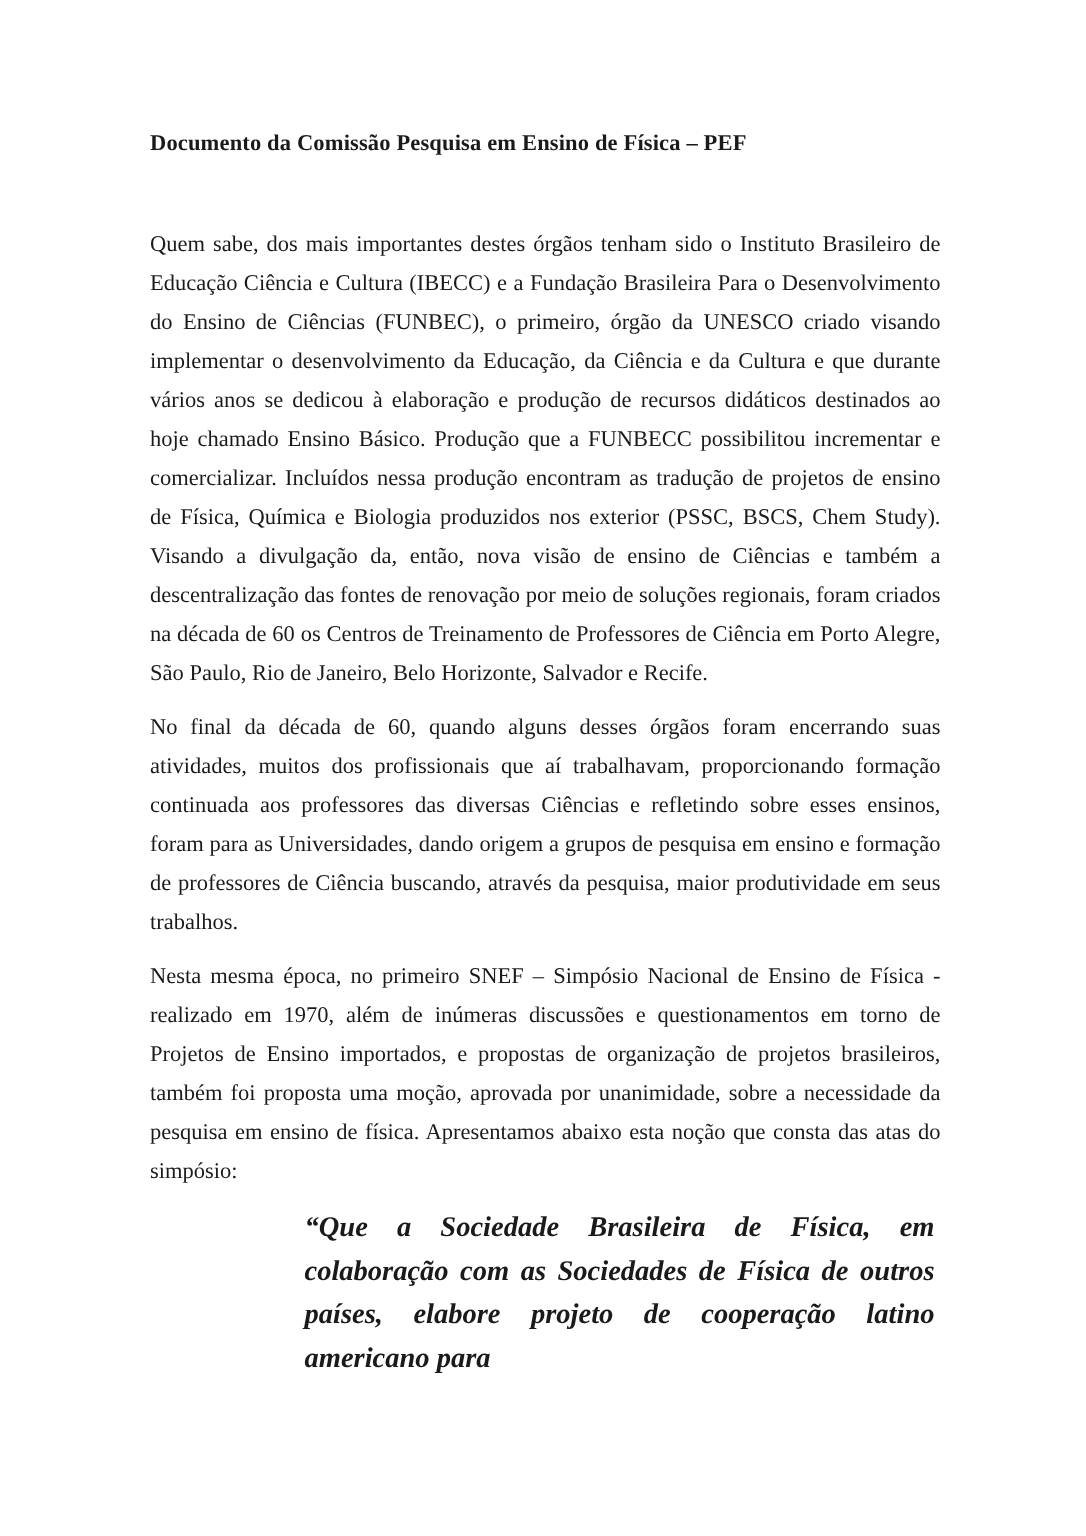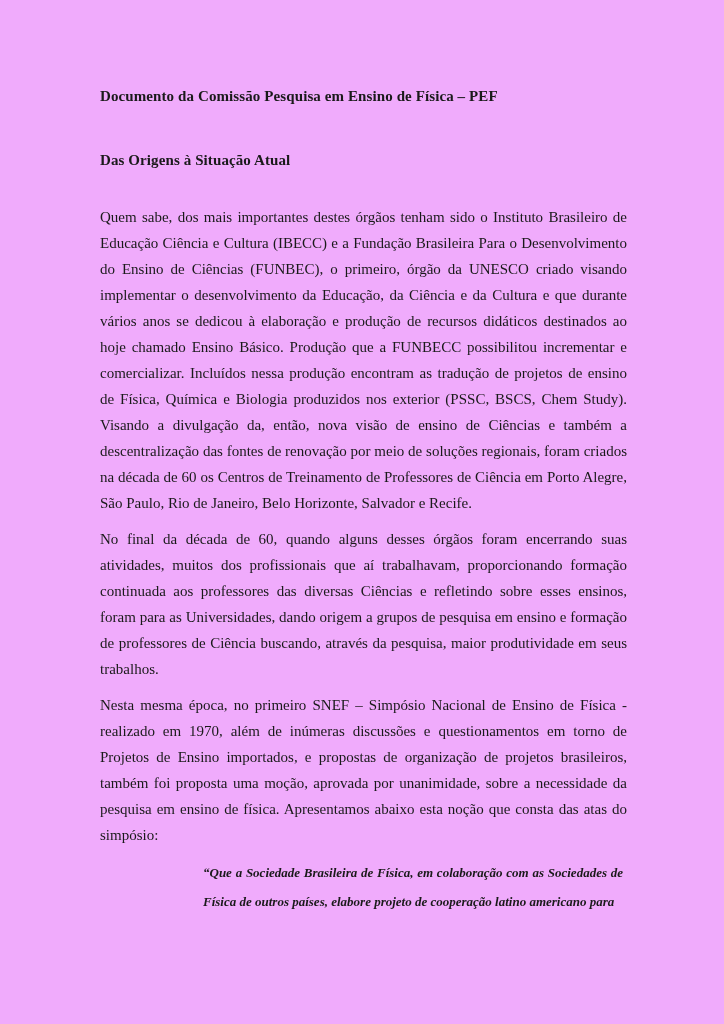--- a/index.html
+++ b/index.html
@@ -5,21 +5,21 @@
   html, body {
     margin: 0;
     padding: 0;
     background: #e9e9e9;
   }
   .page {
     position: relative;
     width: 724px;
     height: 1024px;
     margin: 0 auto;
-    background: #f0abfc;
+    background: #ffffff;
     overflow: hidden;
     font-family: "Liberation Serif", "DejaVu Serif", serif;
     color: #1a1a1a;
   }
   .content {
     position: absolute;
     left: 100px;
     top: 86px;
     width: 527px;
   }
@@ -37,37 +37,36 @@
     margin: 0 0 34px 0;
     letter-spacing: 0.1px;
   }
   .body-par {
     font-size: 15px;
     line-height: 26px;
     text-align: justify;
     margin: 0 0 10px 0;
   }
   .quote-block {
-    font-size: 13px;
+    font-size: 19px;
     font-style: italic;
     font-weight: bold;
     line-height: 29px;
     text-align: justify;
     margin: 8px 0 0 103px;
     width: 420px;
   }
 </style>
 </head>
 <body>
 
 <div class="page">
   <div class="content">
     <h1 class="doc-title">Documento da Comissão Pesquisa em Ensino de Física – PEF</h1>
 
-    <h2 class="section-heading">Das Origens à Situação Atual</h2>
 
 
     <p class="body-par">Quem sabe, dos mais importantes destes órgãos tenham sido o Instituto Brasileiro de Educação Ciência e Cultura (IBECC) e a Fundação Brasileira Para o Desenvolvimento do Ensino de Ciências (FUNBEC), o primeiro, órgão da UNESCO criado visando implementar o desenvolvimento da Educação, da Ciência e da Cultura e que durante vários anos se dedicou à elaboração e produção de recursos didáticos destinados ao hoje chamado Ensino Básico. Produção que a FUNBECC possibilitou incrementar e comercializar. Incluídos nessa produção encontram as tradução de projetos de ensino de Física, Química e Biologia produzidos nos exterior (PSSC, BSCS, Chem Study). Visando a divulgação da, então, nova visão de ensino de Ciências e também a descentralização das fontes de renovação por meio de soluções regionais, foram criados na década de 60 os Centros de Treinamento de Professores de Ciência em Porto Alegre, São Paulo, Rio de Janeiro, Belo Horizonte, Salvador e Recife.</p>
 
     <p class="body-par">No final da década de 60, quando alguns desses órgãos foram encerrando suas atividades, muitos dos profissionais que aí trabalhavam, proporcionando formação continuada aos professores das diversas Ciências e refletindo sobre esses ensinos, foram para as Universidades, dando origem a grupos de pesquisa em ensino e formação de professores de Ciência buscando, através da pesquisa, maior produtividade em seus trabalhos.</p>
 
     <p class="body-par">Nesta mesma época, no primeiro SNEF – Simpósio Nacional de Ensino de Física - realizado em 1970, além de inúmeras discussões e questionamentos em torno de Projetos de Ensino importados, e propostas de organização de projetos brasileiros, também foi proposta uma moção, aprovada por unanimidade, sobre a necessidade da pesquisa em ensino de física. Apresentamos abaixo esta noção que consta das atas do simpósio:</p>
 
     <blockquote class="quote-block">“Que a Sociedade Brasileira de Física, em colaboração com as Sociedades de Física de outros países, elabore projeto de cooperação latino americano para</blockquote>
   </div>

